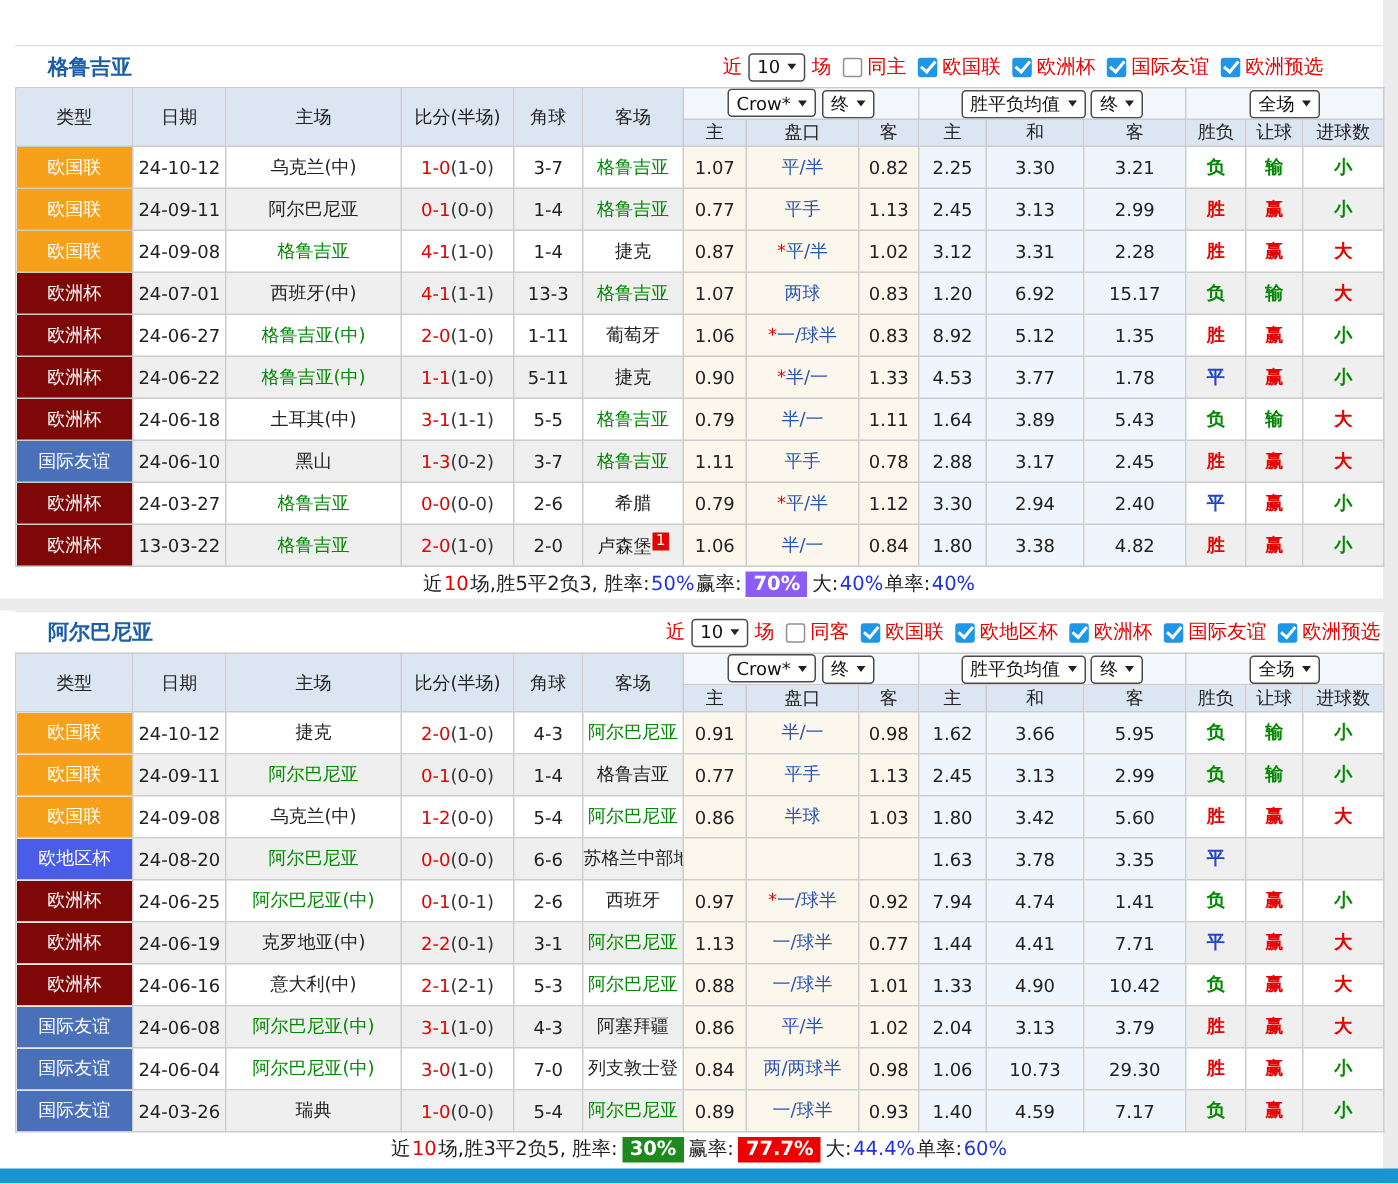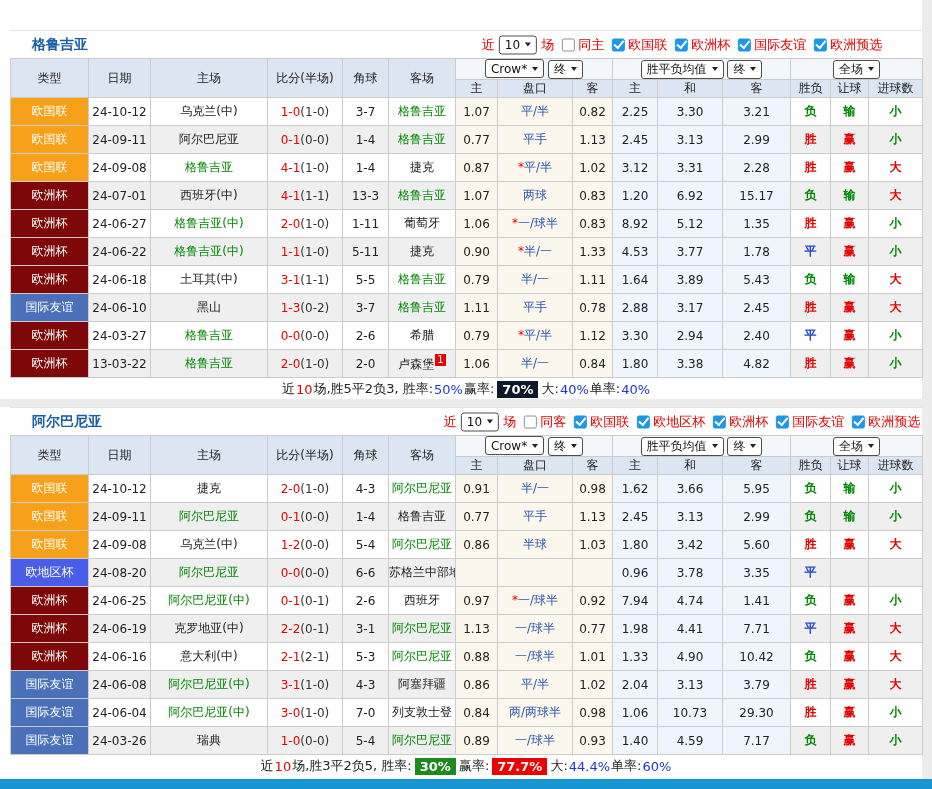--- a/index.html
+++ b/index.html
@@ -339,21 +339,21 @@
             </tr>
           </tbody>
         </table>
       </div>
     <div class="summary">
         <span class="sum-t">近</span>
         <span class="sum-t sum-red">10</span>
         <span class="sum-t">场,胜5平2负3, 胜率:</span>
         <span class="sum-t sum-blue">50%</span>
         <span class="sum-t"> 赢率:</span>
-        <span class="sum-badge" style="background: #0f172a;">70%</span>
+        <span class="sum-badge" style="background: #8b5cf6;">70%</span>
         <span class="sum-t"> 大:</span>
         <span class="sum-t sum-blue">40%</span>
         <span class="sum-t"> 单率:</span>
         <span class="sum-t sum-blue">40%</span>
       </div>
   </div>
 
   <div class="gap"></div>
 
   <div class="section" id="sec1">
@@ -505,21 +505,21 @@
             <tr>
               <td class="type-td" style="background: rgb(74, 93, 232);">欧地区杯</td>
               <td class="plain">24-08-20</td>
               <td class="plain"><span class="focus">阿尔巴尼亚</span></td>
               <td class="plain"><span class="ft">0-0</span><span class="ht">(0-0)</span></td>
               <td class="plain">6-6</td>
               <td class="plain"><span>苏格兰中部地区</span></td>
               <td class="odds-bg"></td>
               <td class="odds-bg"></td>
               <td class="odds-bg"></td>
-              <td class="avg-bg">0.96</td>
+              <td class="avg-bg">1.63</td>
               <td class="avg-bg mid">3.78</td>
               <td class="avg-bg">3.35</td>
               <td class="plain res" style="color: rgb(34, 68, 204);">平</td>
               <td class="plain res"></td>
               <td class="plain res"></td>
             </tr>
             <tr>
               <td class="type-td" style="background: rgb(126, 8, 8);">欧洲杯</td>
               <td class="plain">24-06-25</td>
               <td class="plain"><span class="focus">阿尔巴尼亚(中)</span></td>
@@ -539,21 +539,21 @@
             <tr>
               <td class="type-td" style="background: rgb(126, 8, 8);">欧洲杯</td>
               <td class="plain">24-06-19</td>
               <td class="plain"><span>克罗地亚(中)</span></td>
               <td class="plain"><span class="ft">2-2</span><span class="ht">(0-1)</span></td>
               <td class="plain">3-1</td>
               <td class="plain"><span class="focus">阿尔巴尼亚</span></td>
               <td class="odds-bg">1.13</td>
               <td class="odds-bg"><span class="hcap">一/球半</span></td>
               <td class="odds-bg">0.77</td>
-              <td class="avg-bg">1.98</td>
+              <td class="avg-bg">1.44</td>
               <td class="avg-bg mid">4.41</td>
               <td class="avg-bg">7.71</td>
               <td class="plain res" style="color: rgb(34, 68, 204);">平</td>
               <td class="plain res" style="color: rgb(230, 0, 0);">赢</td>
               <td class="plain res" style="color: rgb(230, 0, 0);">大</td>
             </tr>
             <tr>
               <td class="type-td" style="background: rgb(126, 8, 8);">欧洲杯</td>
               <td class="plain">24-06-16</td>
               <td class="plain"><span>意大利(中)</span></td>

